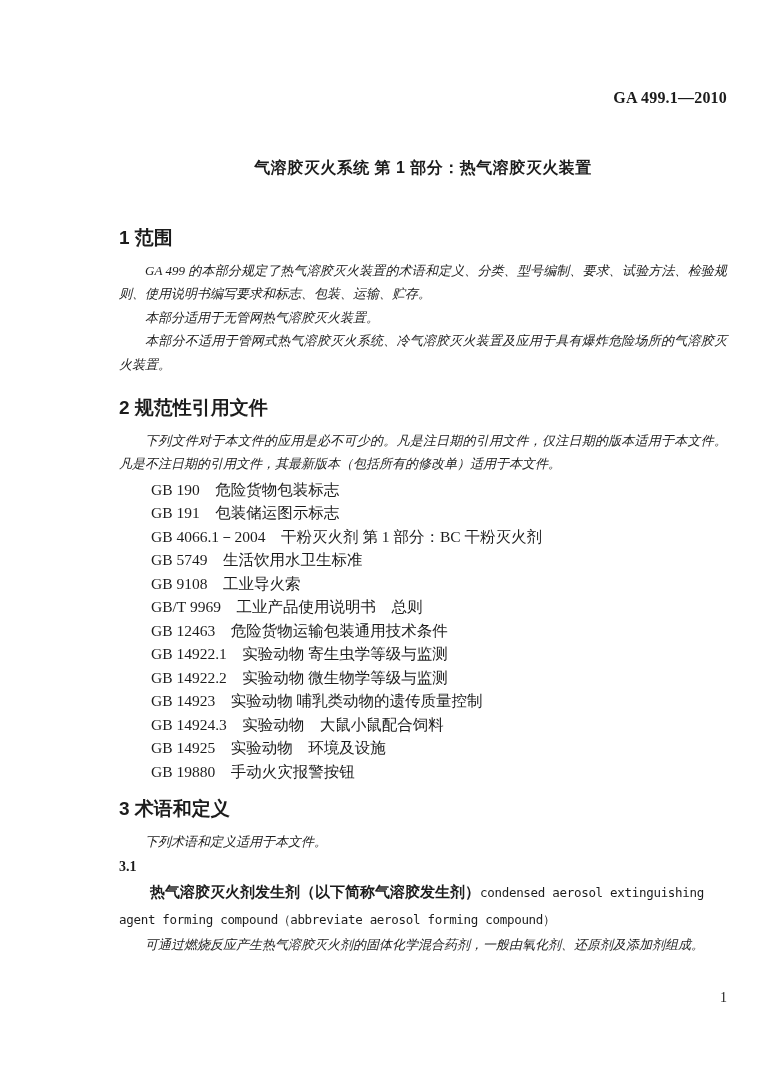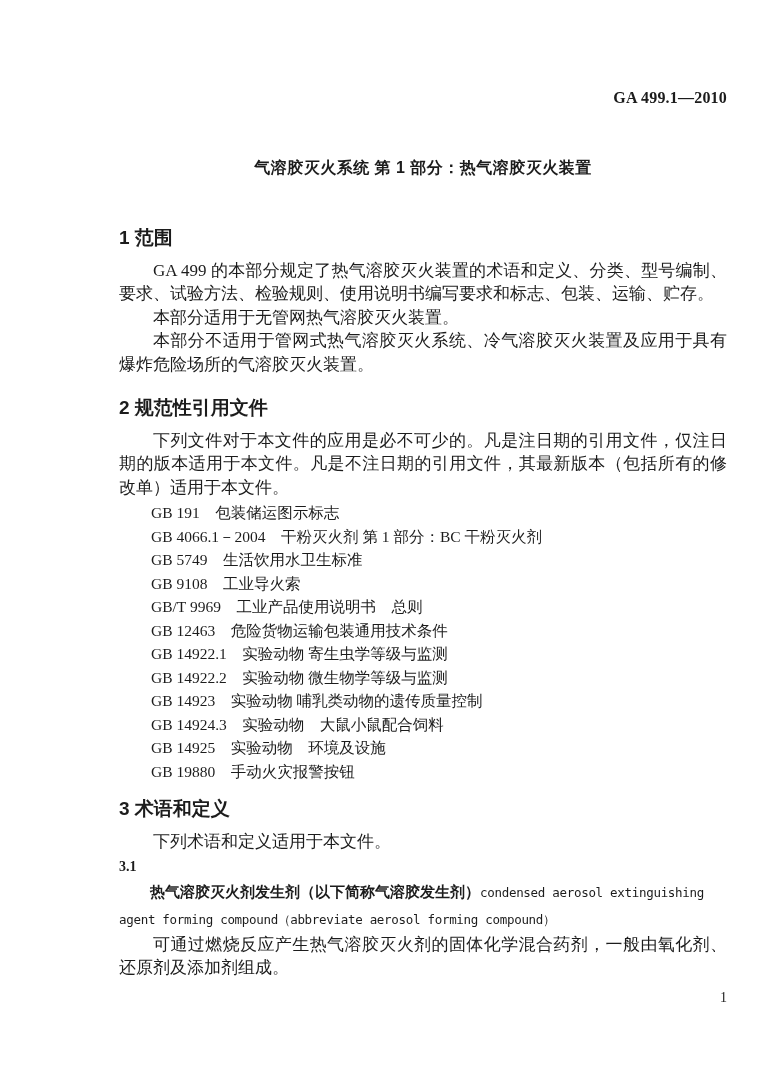--- a/index.html
+++ b/index.html
@@ -44,24 +44,25 @@
     font-family: "Liberation Sans", sans-serif;
     font-weight: bold;
     font-size: 19px;
     line-height: 23.5px;
   }
   .sec1-heading { margin-top: 44px; }
   .sec2-heading { margin-top: 20px; }
   .sec3-heading { margin-top: 14px; }
   .para {
     margin: 0;
-    font-size: 17px;
+    font-size: 13px;
     line-height: 23.5px;
     text-indent: 2em;
     text-align: justify;
+    font-style: italic;
   }
   .para-first { margin-top: 9px; }
   .ref-list {
     list-style: none;
     margin: 2px 0 0 0;
     padding: 0 0 0 2em;
   }
   .ref-item {
     font-size: 15.5px;
     line-height: 23.5px;
@@ -117,20 +118,21 @@
 
   <div class="sec-heading sec1-heading">1 范围</div>
   <p class="para para-first">GA 499 的本部分规定了热气溶胶灭火装置的术语和定义、分类、型号编制、要求、试验方法、检验规则、使用说明书编写要求和标志、包装、运输、贮存。</p>
   <p class="para">本部分适用于无管网热气溶胶灭火装置。</p>
   <p class="para">本部分不适用于管网式热气溶胶灭火系统、冷气溶胶灭火装置及应用于具有爆炸危险场所的气溶胶灭火装置。</p>
 
   <div class="sec-heading sec2-heading">2 规范性引用文件</div>
   <p class="para para-first">下列文件对于本文件的应用是必不可少的。凡是注日期的引用文件，仅注日期的版本适用于本文件。凡是不注日期的引用文件，其最新版本（包括所有的修改单）适用于本文件。</p>
 
   <ul class="ref-list">
+    <li class="ref-item"><span class="ref-code">GB 190</span><span>危险货物包装标志</span></li>
     <li class="ref-item"><span class="ref-code">GB 191</span><span>包装储运图示标志</span></li>
     <li class="ref-item"><span class="ref-code">GB 4066.1－2004</span><span>干粉灭火剂 第 1 部分：BC 干粉灭火剂</span></li>
     <li class="ref-item"><span class="ref-code">GB 5749</span><span>生活饮用水卫生标准</span></li>
     <li class="ref-item"><span class="ref-code">GB 9108</span><span>工业导火索</span></li>
     <li class="ref-item"><span class="ref-code">GB/T 9969</span><span>工业产品使用说明书　总则</span></li>
     <li class="ref-item"><span class="ref-code">GB 12463</span><span>危险货物运输包装通用技术条件</span></li>
     <li class="ref-item"><span class="ref-code">GB 14922.1</span><span>实验动物 寄生虫学等级与监测</span></li>
     <li class="ref-item"><span class="ref-code">GB 14922.2</span><span>实验动物 微生物学等级与监测</span></li>
     <li class="ref-item"><span class="ref-code">GB 14923</span><span>实验动物 哺乳类动物的遗传质量控制</span></li>
     <li class="ref-item"><span class="ref-code">GB 14924.3</span><span>实验动物　大鼠小鼠配合饲料</span></li>

